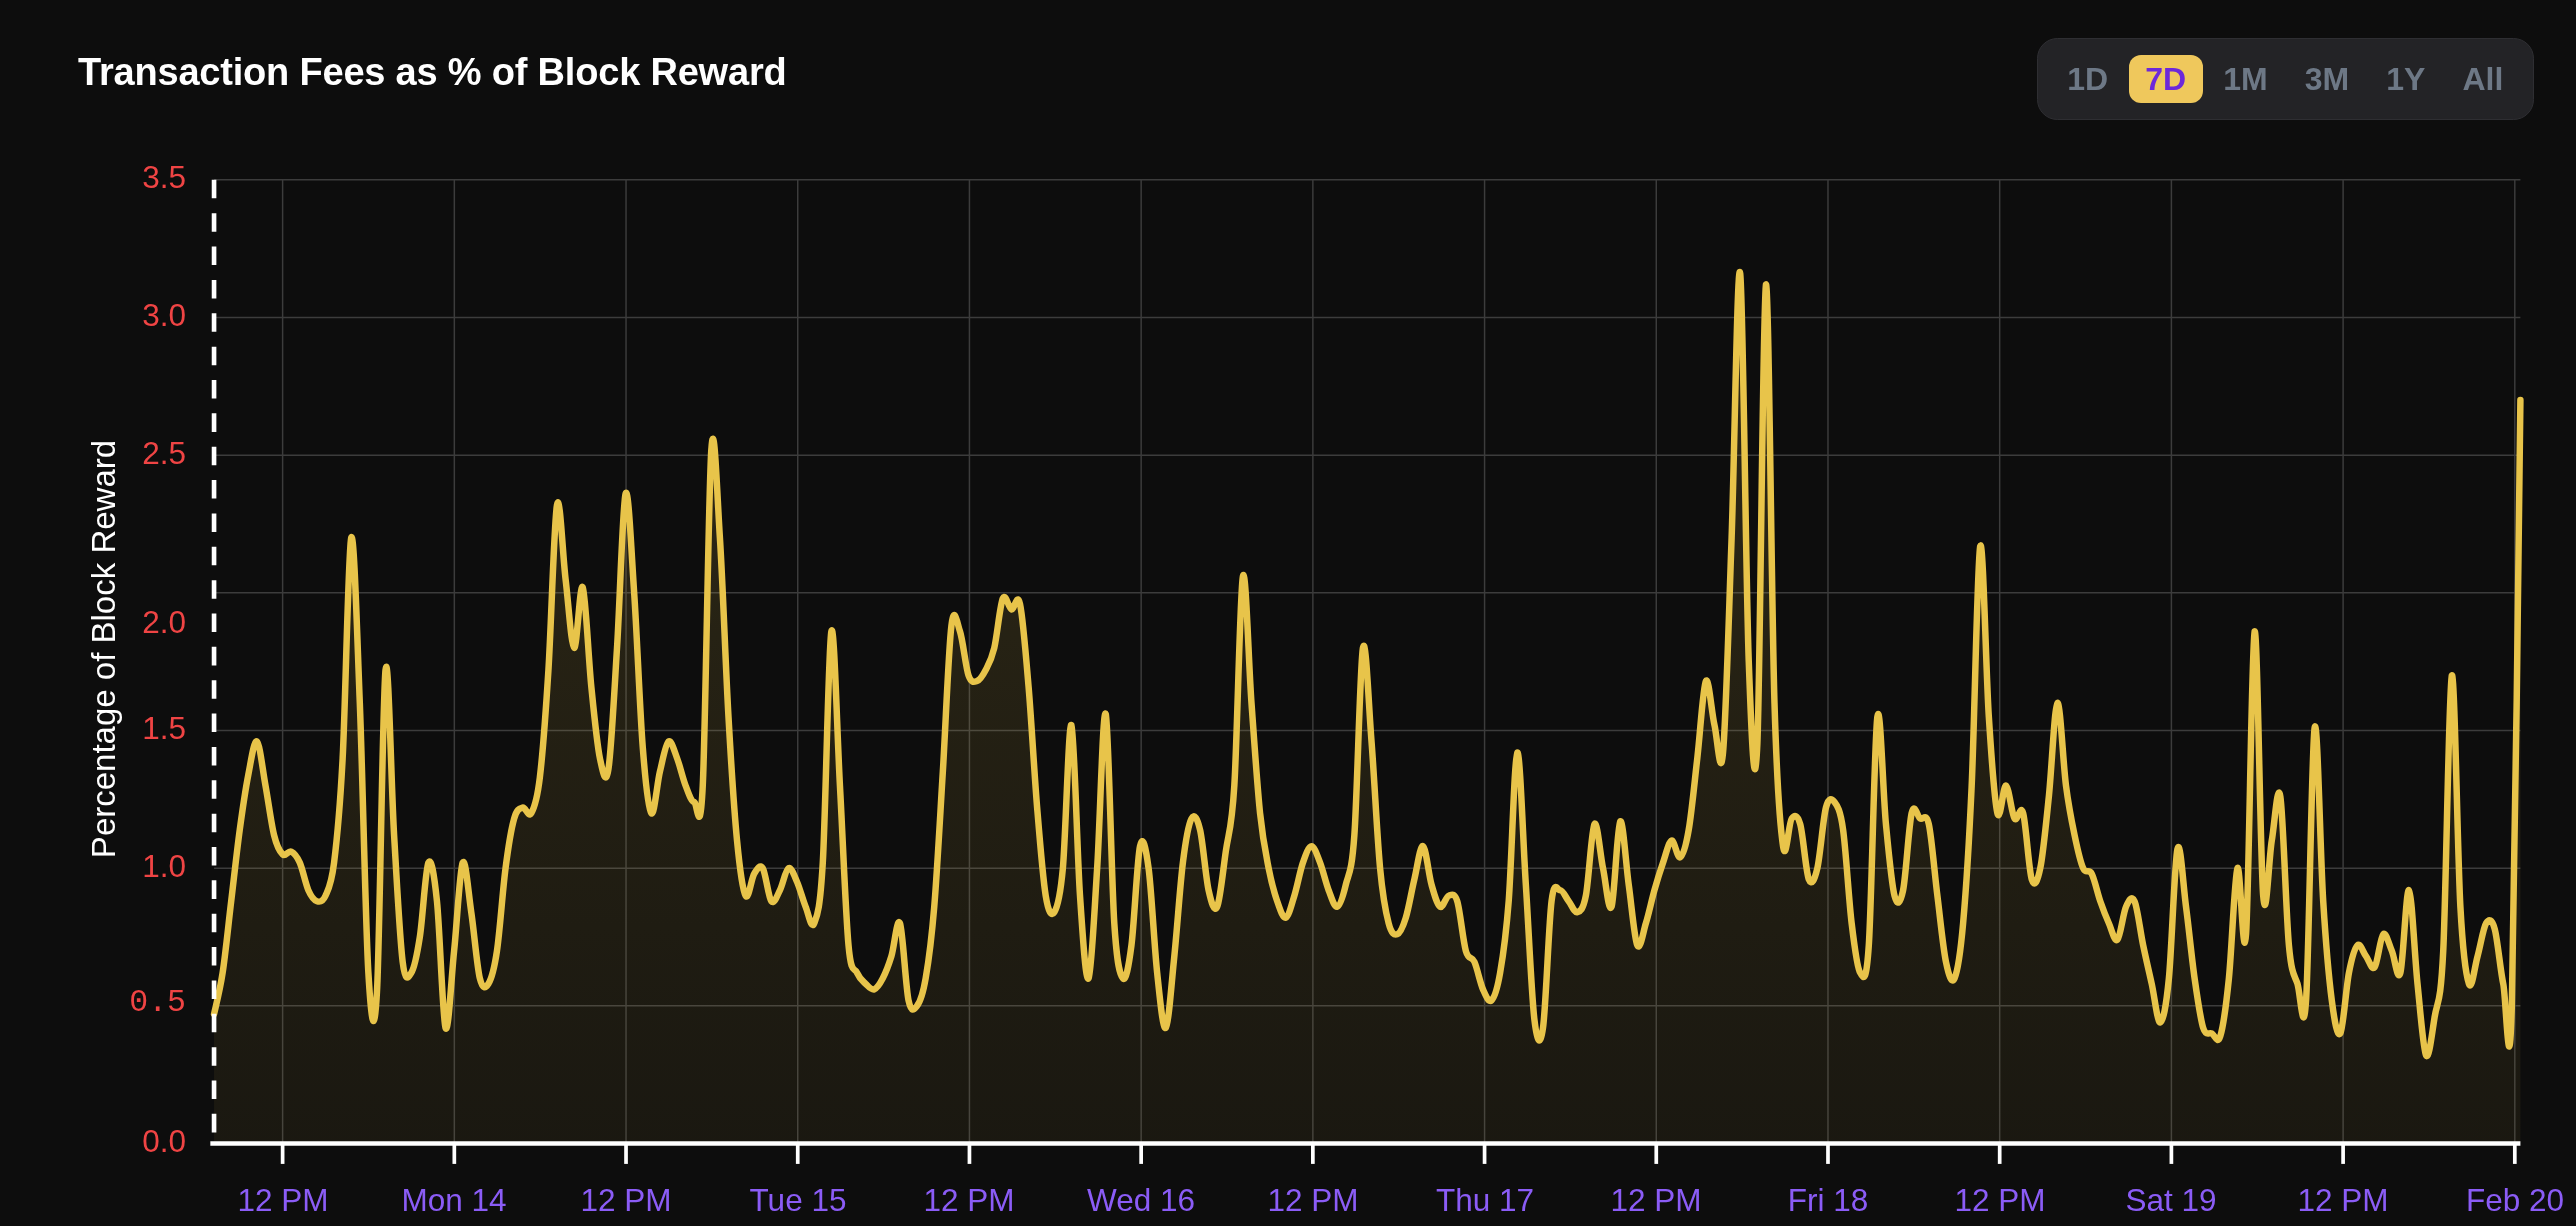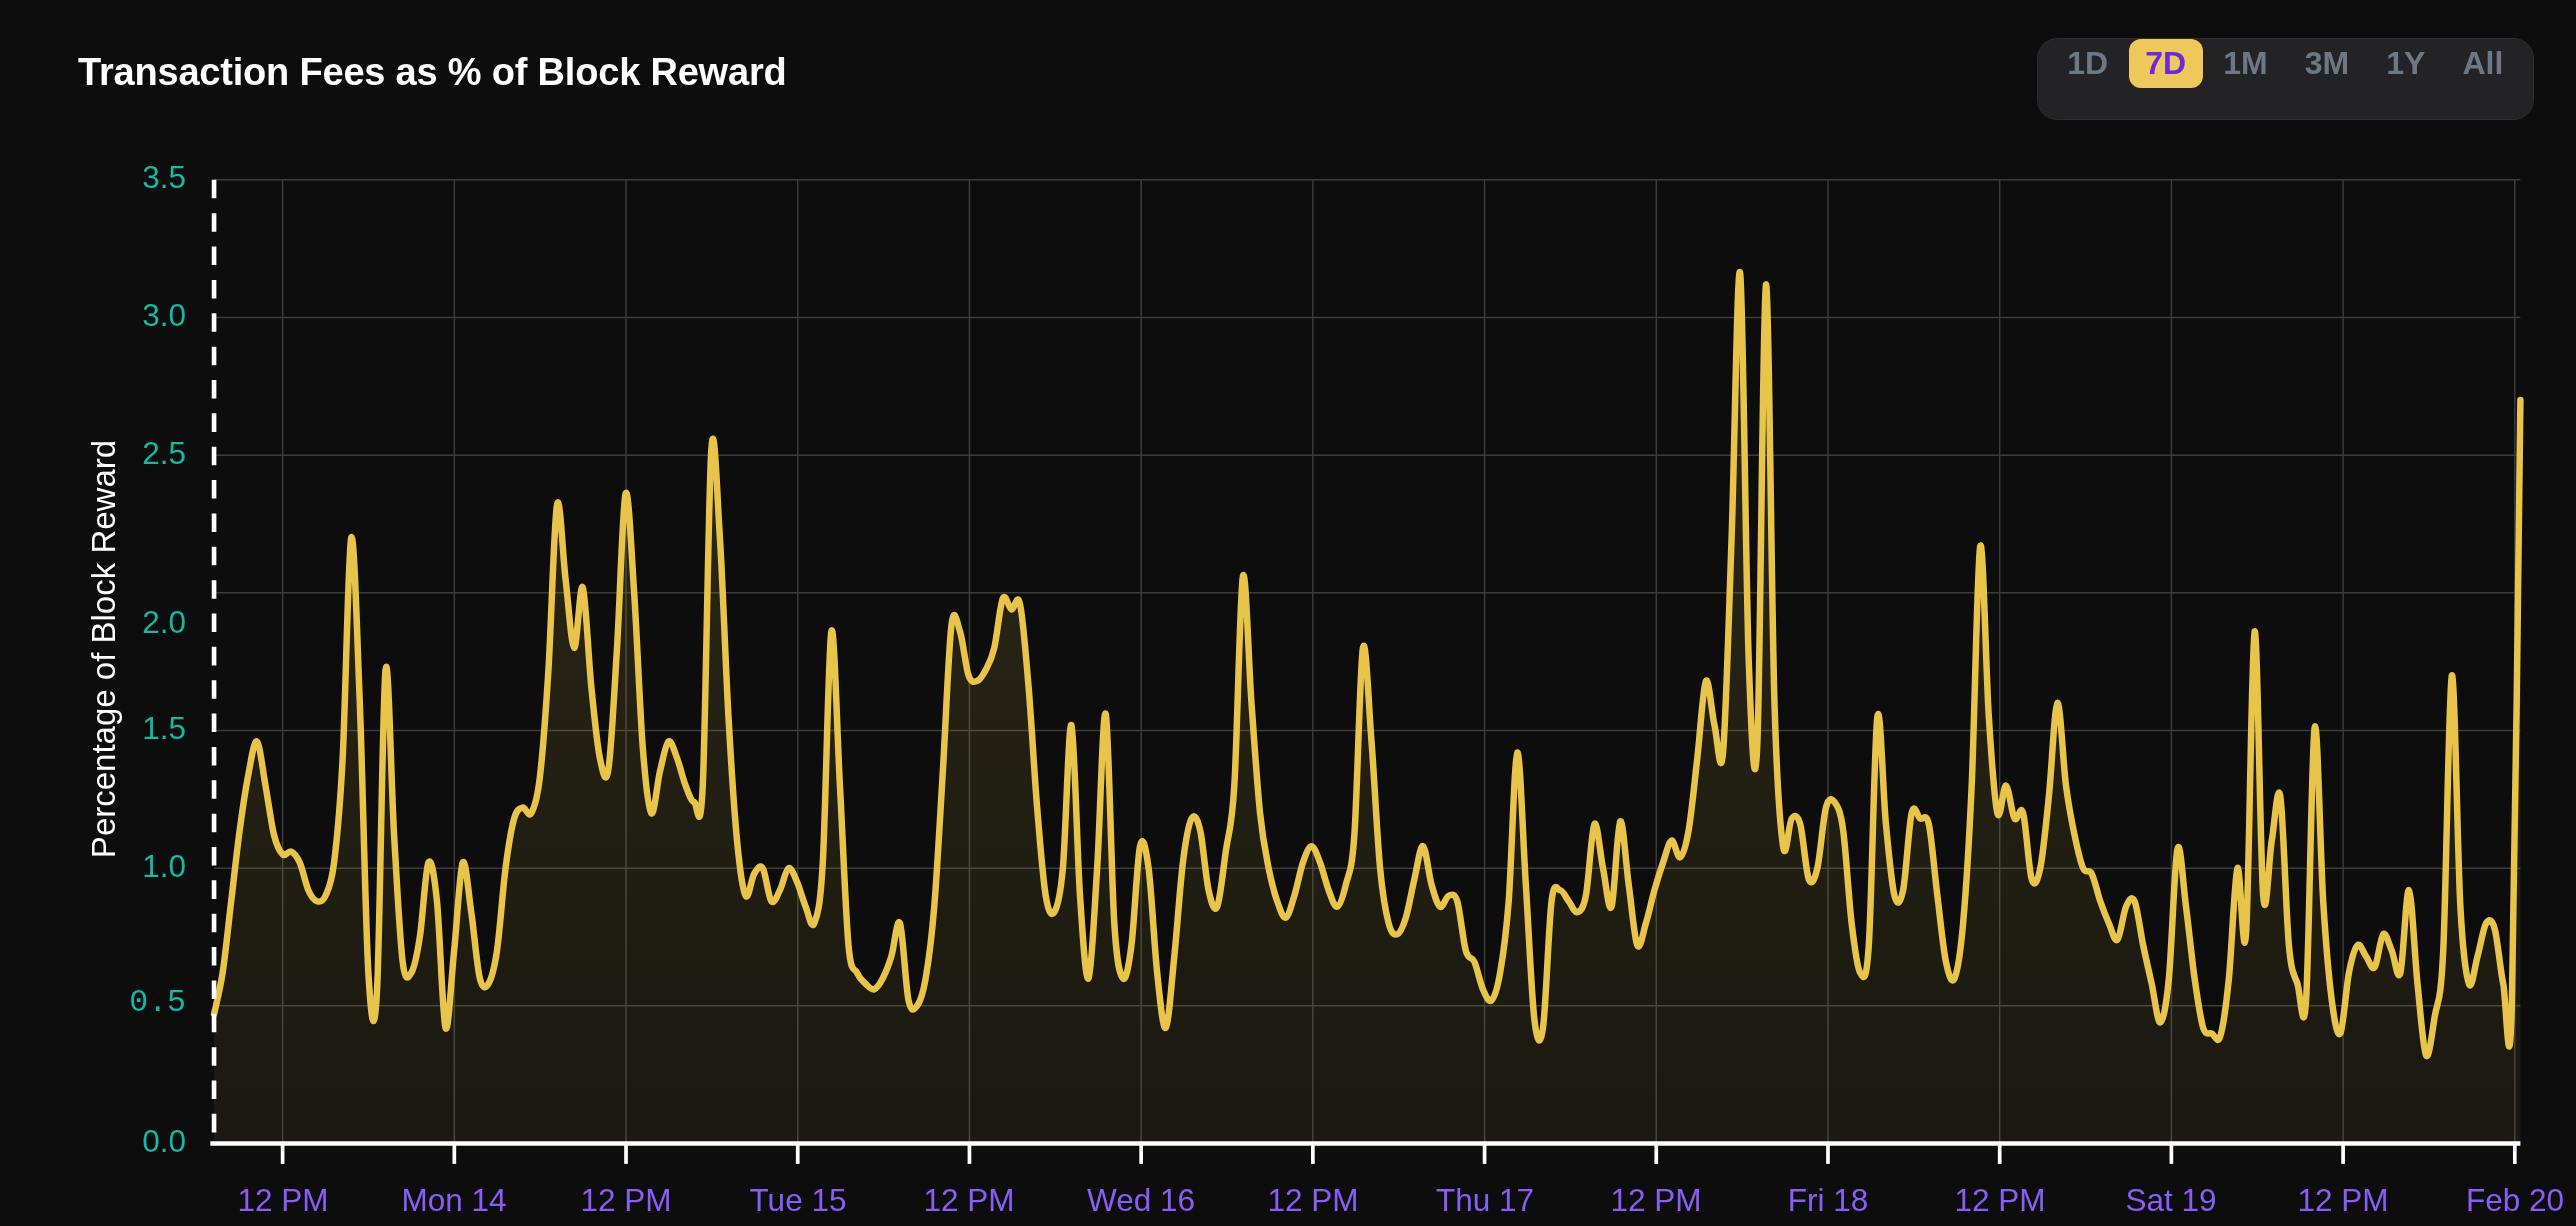--- a/index.html
+++ b/index.html
@@ -19,21 +19,21 @@
     position: absolute; left: 78px; top: 51px;
     font-size: 38px; font-weight: bold; color: #ffffff;
     letter-spacing: -0.2px; white-space: nowrap;
   }
   #range-selector {
     position: absolute; right: 42px; top: 38px;
     height: 82px;
     background: #232326;
     border: 0.9px solid #2e2e32;
     border-radius: 20.4px;
-    display: flex; align-items: flex-start;
+    display: flex; align-items: center;
     padding: 0 13px;
     gap: 3.7px;
   }
   .range-btn {
     font-size: 32px; font-weight: bold;
     color: #6d7886;
     padding: 8.3px 16.7px;
     border-radius: 12px;
     line-height: 1;
     cursor: pointer;
@@ -48,21 +48,21 @@
   #y-axis-title {
     position: absolute;
     left: -156px; top: 630px;
     width: 519px; text-align: center;
     font-size: 33px; color: #ffffff;
     transform: rotate(-90deg);
     white-space: nowrap;
   }
   .ytick-lbl {
     position: absolute;
-    font-size: 31.5px; color: #14b8a6;
+    font-size: 31.5px; color: #ef4444;
     text-align: right; width: 111px;
     white-space: nowrap;
   }
   .xtick-lbl {
     position: absolute;
     font-size: 31.5px; color: #8b5cf6;
     text-align: center;
     transform: translateX(-50%);
     white-space: nowrap;
   }

